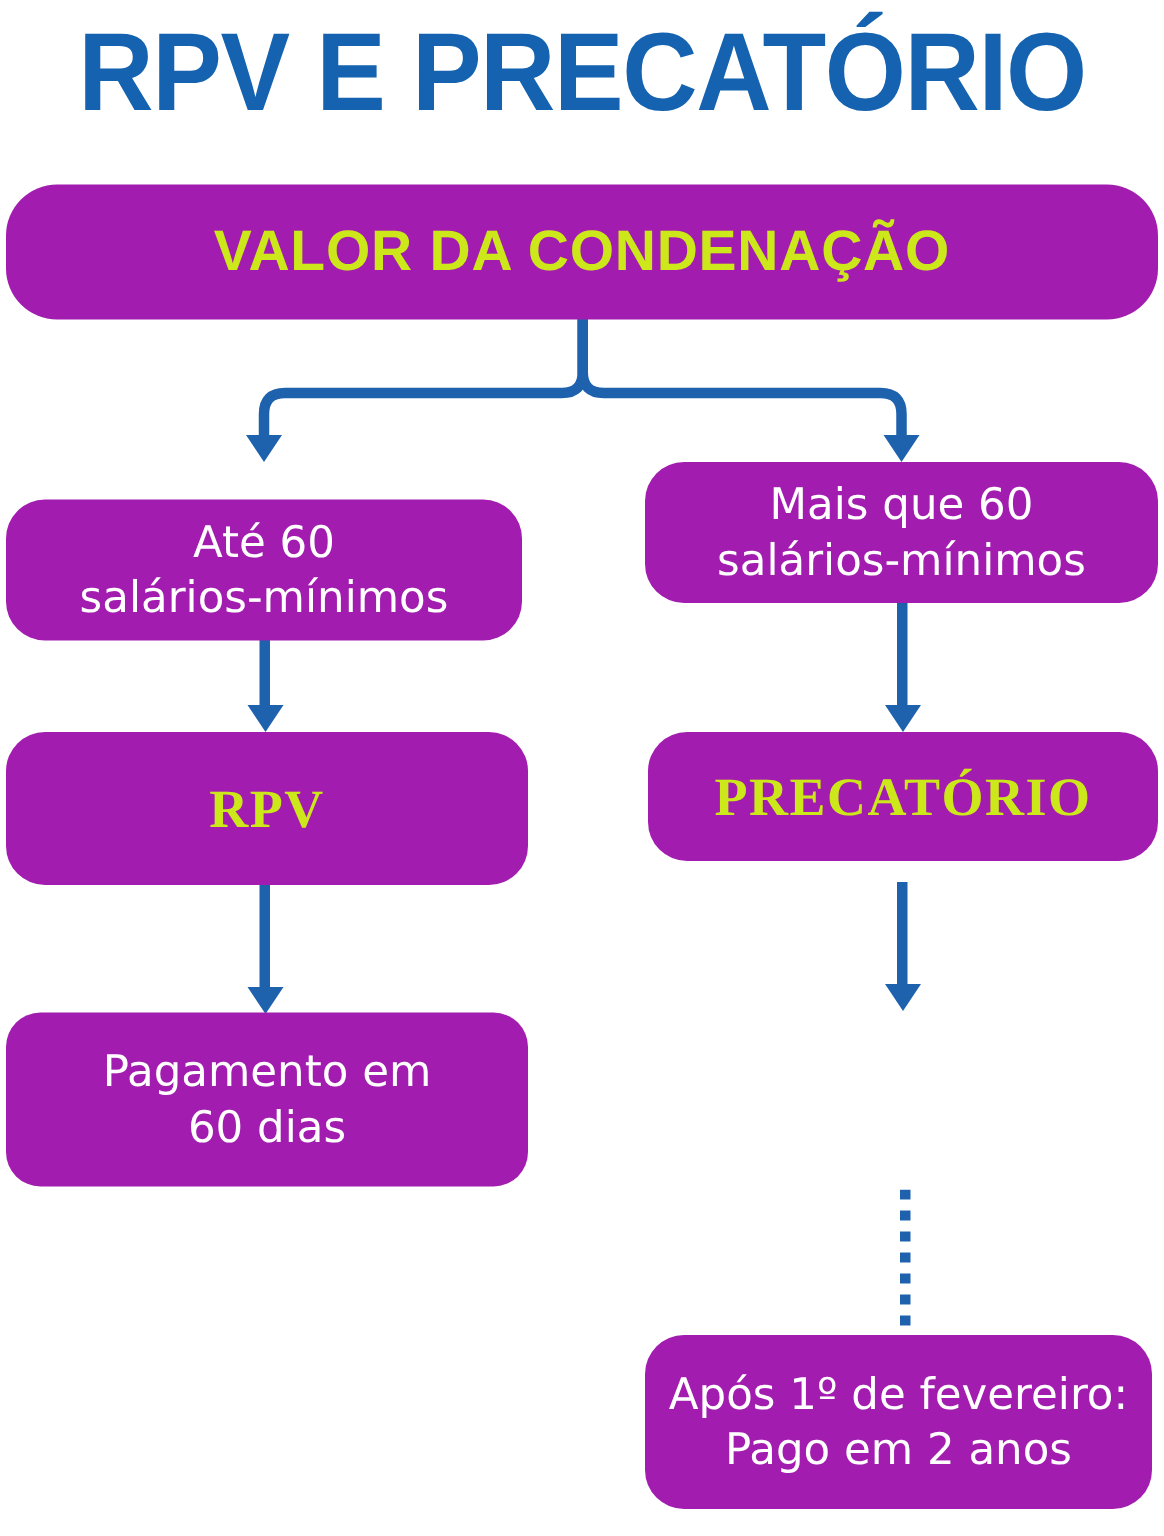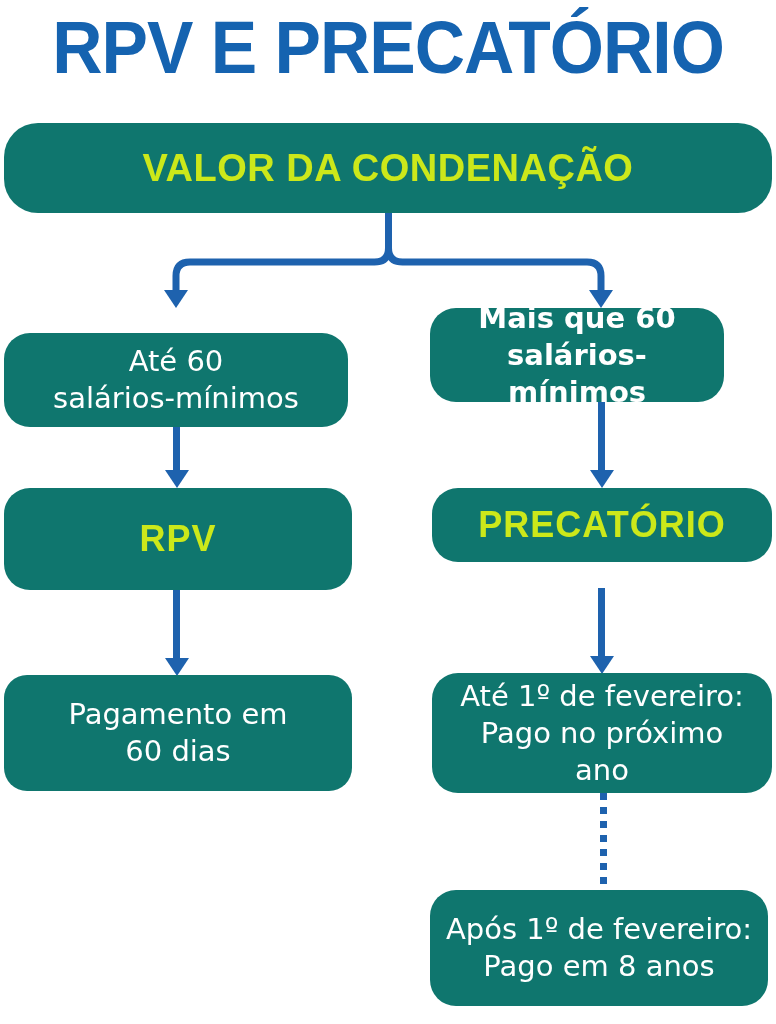--- a/index.html
+++ b/index.html
@@ -33,21 +33,21 @@
     color: #1563B0;
     transform: scaleX(0.94);
     transform-origin: 50% 50%;
     white-space: nowrap;
   }
 
   
   .node {
     position: absolute;
     box-sizing: border-box;
-    background: #0f766e;
+    background: #a21caf;
     border-radius: 26px;
     display: flex;
     align-items: center;
     justify-content: center;
     text-align: center;
     color: #ffffff;
     font-family: "DejaVu Sans", sans-serif;
     font-size: 29px;
     line-height: 37px;
     padding: 4px 14px;
@@ -57,34 +57,34 @@
   .node.header {
     border-radius: 34px;
     font-family: "Liberation Sans", sans-serif;
     font-weight: bold;
     font-size: 38px;
     line-height: 46px;
     letter-spacing: 0.5px;
     color: #CCE81A;
   }
   .node.accent {
-    font-family: Liberation Sans, sans-serif;
+    font-family: Liberation Serif, serif;
     font-weight: bold;
     font-size: 36px;
     line-height: 44px;
     letter-spacing: 1px;
     color: #CCE81A;
   }
 
   
   #node-header   { left: 4px;   top: 123px; width: 768px; height: 90px; }
   #node-left-1   { left: 4px;   top: 308px; width: 344px; height: 94px; margin-top: 25px; }
-  #node-right-1  { left: 430px; top: 308px; width: 294px; height: 94px; font-weight: bold; }
+  #node-right-1  { left: 430px; top: 308px; width: 342px; height: 94px; }
   #node-left-2   { left: 4px;   top: 488px; width: 348px; height: 102px; }
-  #node-right-2  { left: 432px; top: 488px; width: 340px; height: 74px; }
+  #node-right-2  { left: 432px; top: 488px; width: 340px; height: 86px; }
   #node-left-3   { left: 4px;   top: 675px; width: 348px; height: 116px; border-radius: 23px; }
   #node-right-3  { left: 432px; top: 673px; width: 340px; height: 120px; }
   #node-right-4  { left: 430px; top: 890px; width: 338px; height: 116px; }
   .stem {
     position: absolute;
     background: #1E62AE;
     z-index: 1;
   }
   
   .vline { width: 7px; }
@@ -153,22 +153,19 @@
 
   <div class="stem vline" style="left:173px; top:588px; height:72px;"></div>
   <div class="arrowhead" style="left:164.5px; top:658px;"></div>
 
   <div class="stem vline" style="left:598px; top:588px; height:70px;"></div>
   <div class="arrowhead" style="left:589.5px; top:656px;"></div>
 
   <div class="node" id="node-left-3">Pagamento em
 60 dias</div>
 
-  <div class="node" id="node-right-3">Até 1º de fevereiro:
-Pago no próximo
-ano</div>
 
   <div id="dotted-connector"></div>
 
   <div class="node" id="node-right-4">Após 1º de fevereiro:
-Pago em 8 anos</div>
+Pago em 2 anos</div>
 
 </div>
 
 </body></html>

